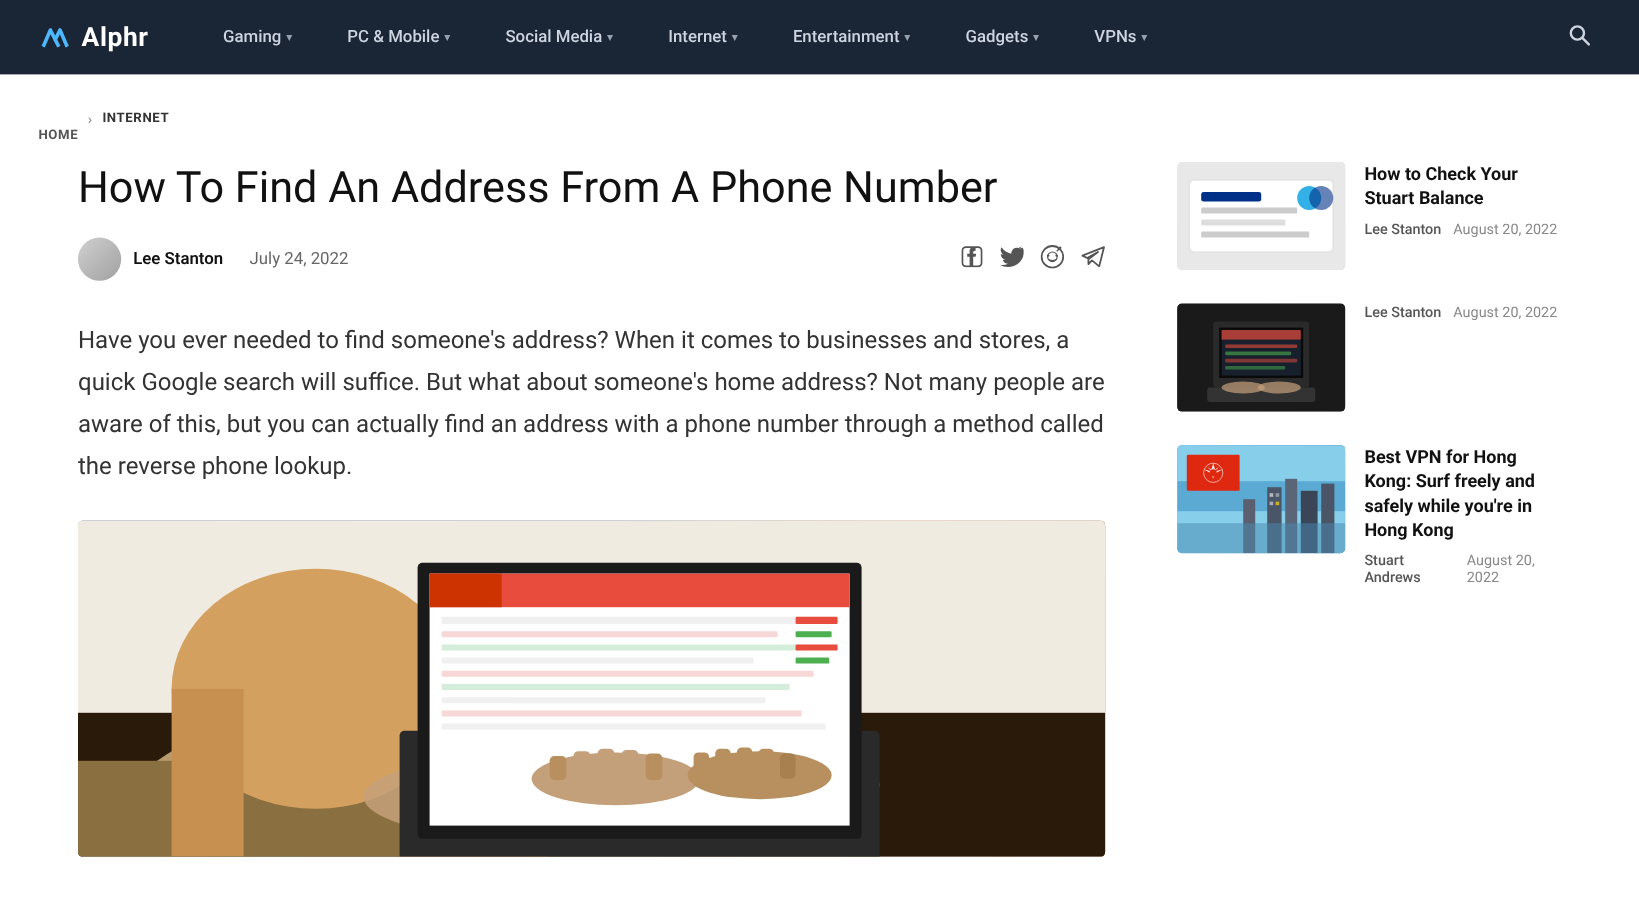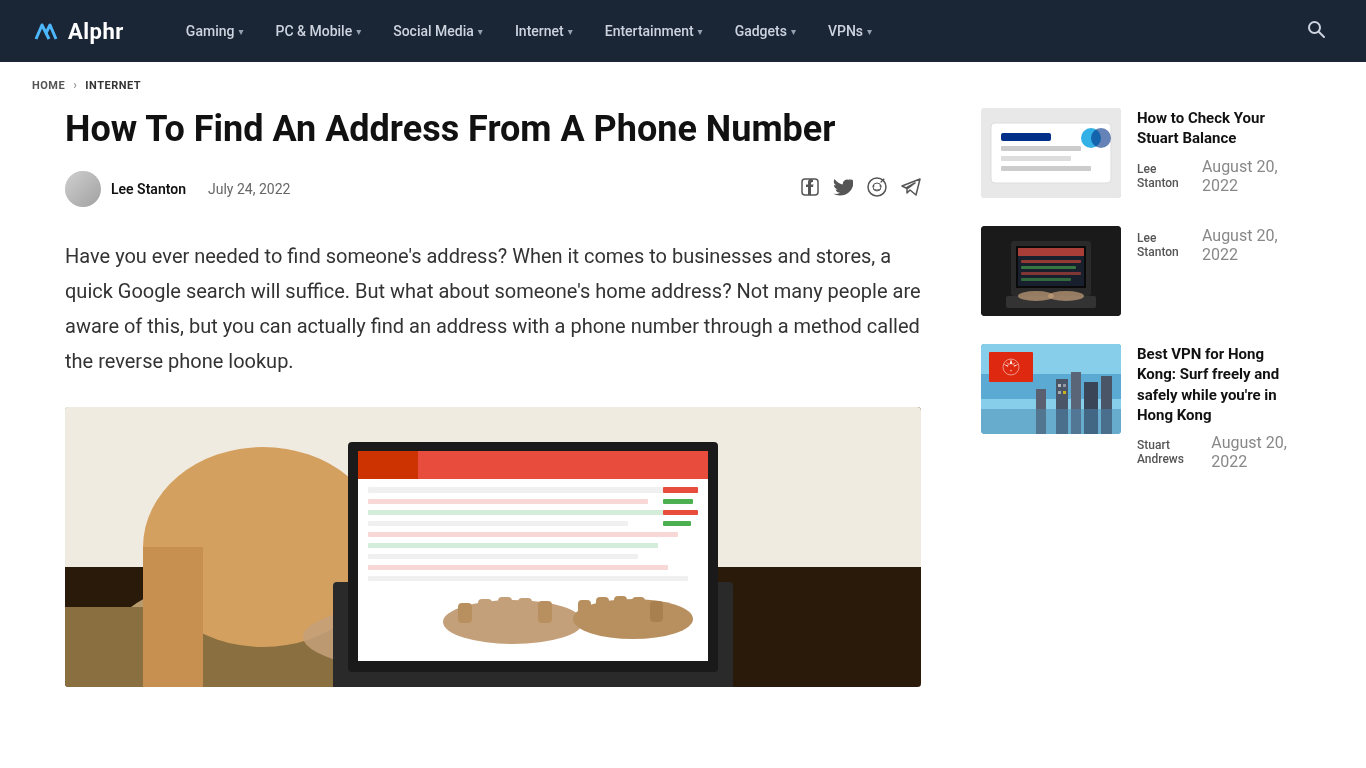--- a/index.html
+++ b/index.html
@@ -27,21 +27,21 @@
     }
     .nav-logo-text {
       color: #fff;
       font-size: 22px;
       font-weight: 700;
       letter-spacing: 0.5px;
     }
     .nav-links {
       display: flex;
       align-items: center;
-      gap: 4px;
+      gap: 18px;
       flex: 1;
     }
     .nav-item {
       color: #cdd4e0;
       font-size: 14px;
       font-weight: 500;
       padding: 8px 14px;
       cursor: pointer;
       display: flex;
       align-items: center;
@@ -65,40 +65,40 @@
       display: flex;
       align-items: center;
       gap: 8px;
       font-size: 11px;
       font-weight: 700;
       letter-spacing: 0.5px;
       color: #555;
       text-transform: uppercase;
     }
     .breadcrumb-sep { color: #999; font-size: 12px; }
-    .breadcrumb-link { color: #555; cursor: pointer; }
+    .breadcrumb-link { color: #555; cursor: pointer; margin-top: 28px; }
     .breadcrumb-current { color: #333; }
 
     
     .page-wrapper {
       display: flex;
       max-width: 1300px;
       margin: 0 auto;
       padding: 0 32px;
       gap: 60px;
     }
 
     
     .article-main {
       flex: 1;
       max-width: 860px;
     }
     .article-title {
       font-size: 36px;
-      font-weight: 700;
+      font-weight: 400;
       line-height: 1.2;
       color: #111;
       margin-bottom: 20px;
     }
     .article-meta {
       display: flex;
       align-items: center;
       justify-content: space-between;
       margin-bottom: 32px;
     }
@@ -219,21 +219,21 @@
       display: flex;
       gap: 10px;
       align-items: center;
     }
     .sidebar-card-author {
       font-size: 12px;
       color: #555;
       font-weight: 500;
     }
     .sidebar-card-date {
-      font-size: 16px;
+      font-size: 12px;
       color: #888;
     }
 
     
     .laptop-scene {
       width: 100%;
       height: 100%;
       background: linear-gradient(160deg, #f5f0e8 0%, #e8d8c0 30%, #3a2a1a 60%, #2a1a0a 100%);
       position: relative;
     }

